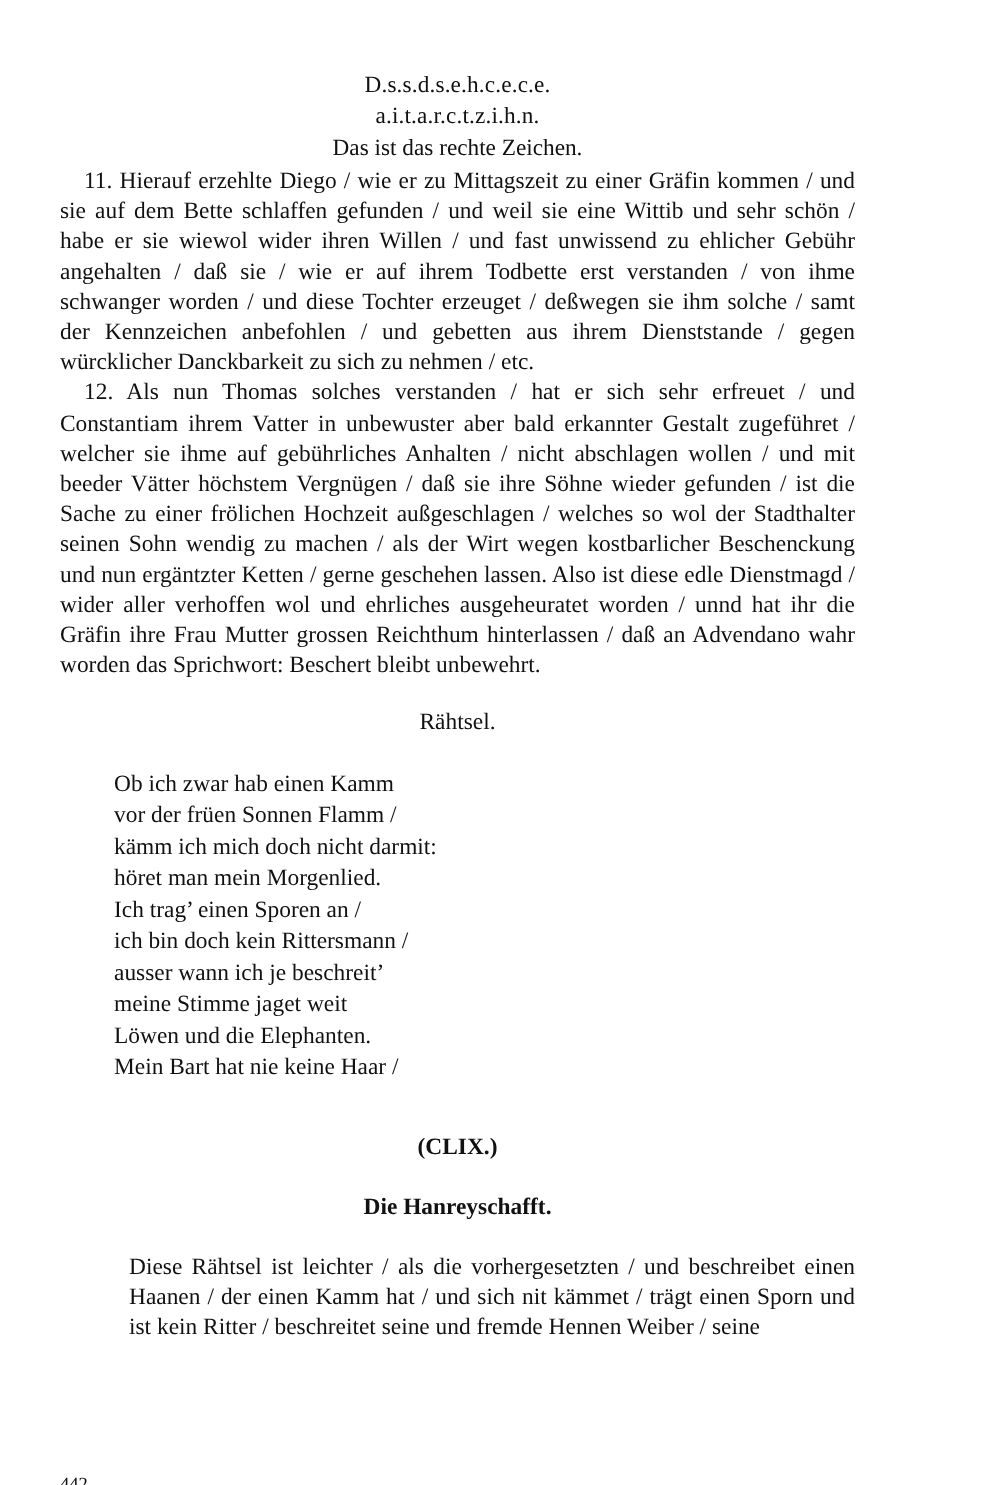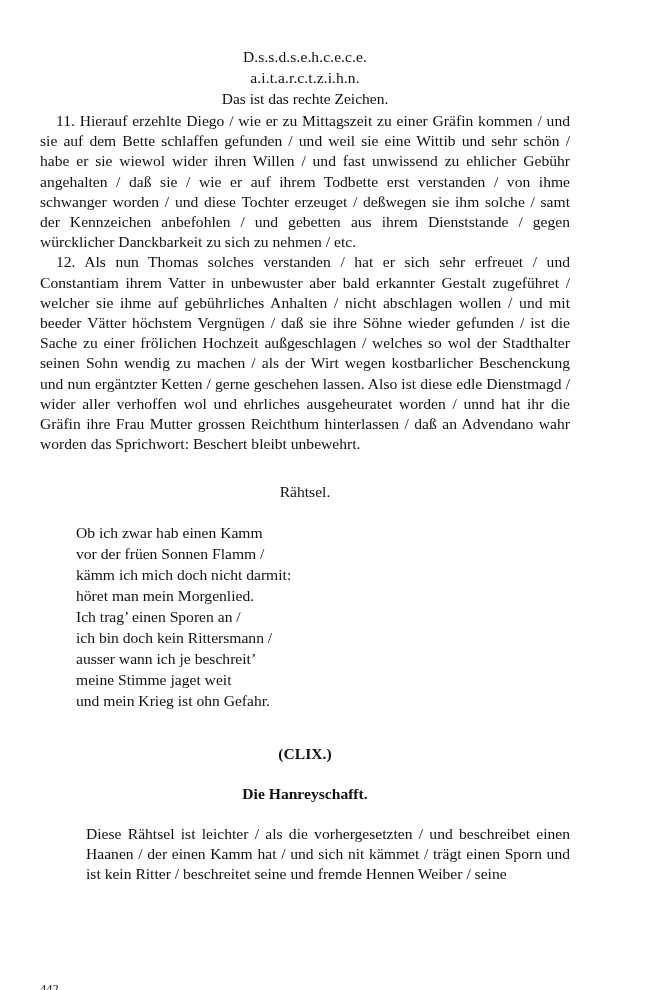--- a/index.html
+++ b/index.html
@@ -60,21 +60,21 @@
   }
   .para.p12 {
     margin-top: 0px;
   }
 
   
   .rahtsel-heading {
     text-align: center;
     font-size: 15.6px;
     line-height: 20px;
-    margin-top: 28px;
+    margin-top: 18px;
   }
 
   
   .poem {
     margin-top: 21px;
     margin-left: 36px;
     font-size: 15.6px;
     line-height: 20.9px;
   }
   .poem-line {
@@ -130,21 +130,22 @@
 
     <div class="poem">
       <div class="poem-line">Ob ich zwar hab einen Kamm</div>
       <div class="poem-line">vor der früen Sonnen Flamm /</div>
       <div class="poem-line">kämm ich mich doch nicht darmit:</div>
       <div class="poem-line">höret man mein Morgenlied.</div>
       <div class="poem-line">Ich trag’ einen Sporen an /</div>
       <div class="poem-line">ich bin doch kein Rittersmann /</div>
       <div class="poem-line">ausser wann ich je beschreit’</div>
       <div class="poem-line">meine Stimme jaget weit</div>
-      <div class="poem-line">und mein Krieg ist ohn Gefahr.</div>
+      <div class="poem-line">Löwen und die Elephanten.</div>
+      <div class="poem-line">Mein Bart hat nie keine Haar /</div>
     </div>
 
     <div class="section-number">(CLIX.)</div>
     <div class="section-title">Die Hanreyschafft.</div>
 
     <p class="para closing no-indent">Diese Rähtsel ist leichter / als die vorhergesetzten / und beschreibet einen Haanen / der einen Kamm hat / und sich nit kämmet / trägt einen Sporn und ist kein Ritter / beschreitet seine und fremde Hennen Weiber / seine</p>
 
   </div>
 
   <div class="folio">442</div>

